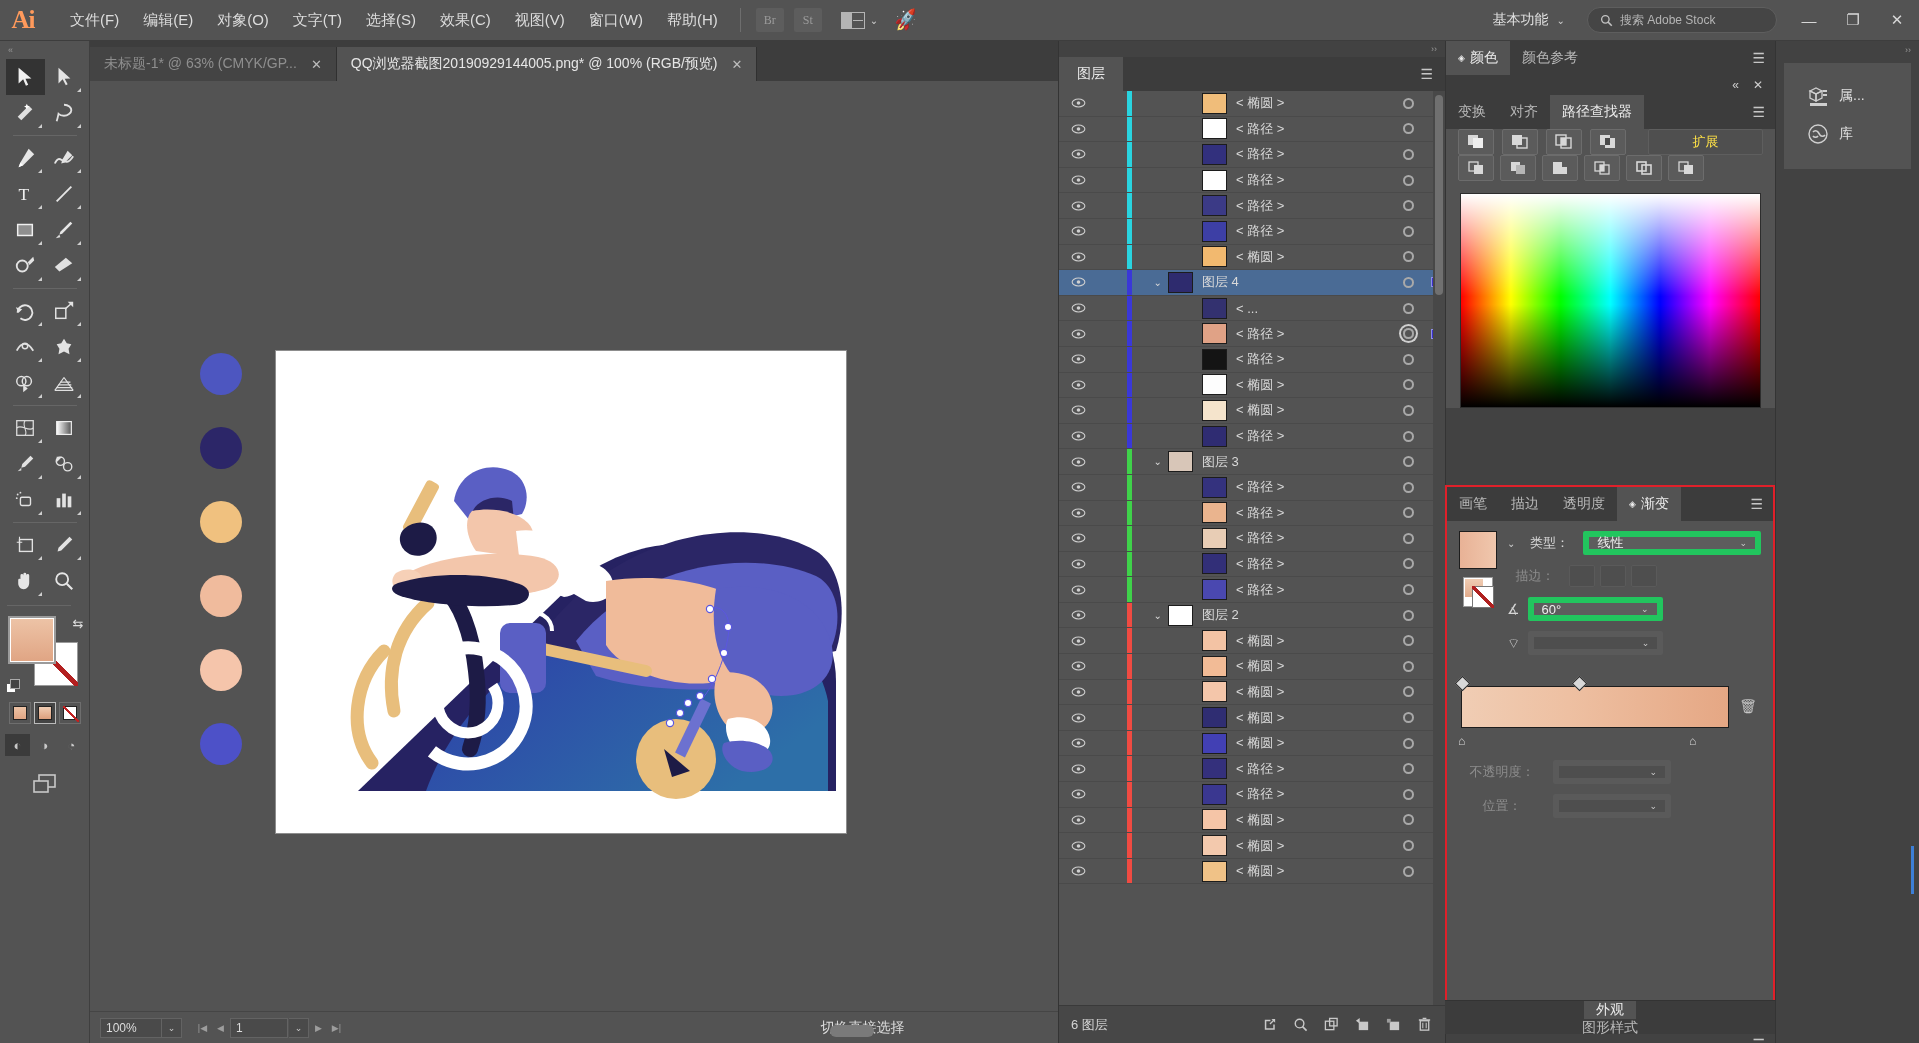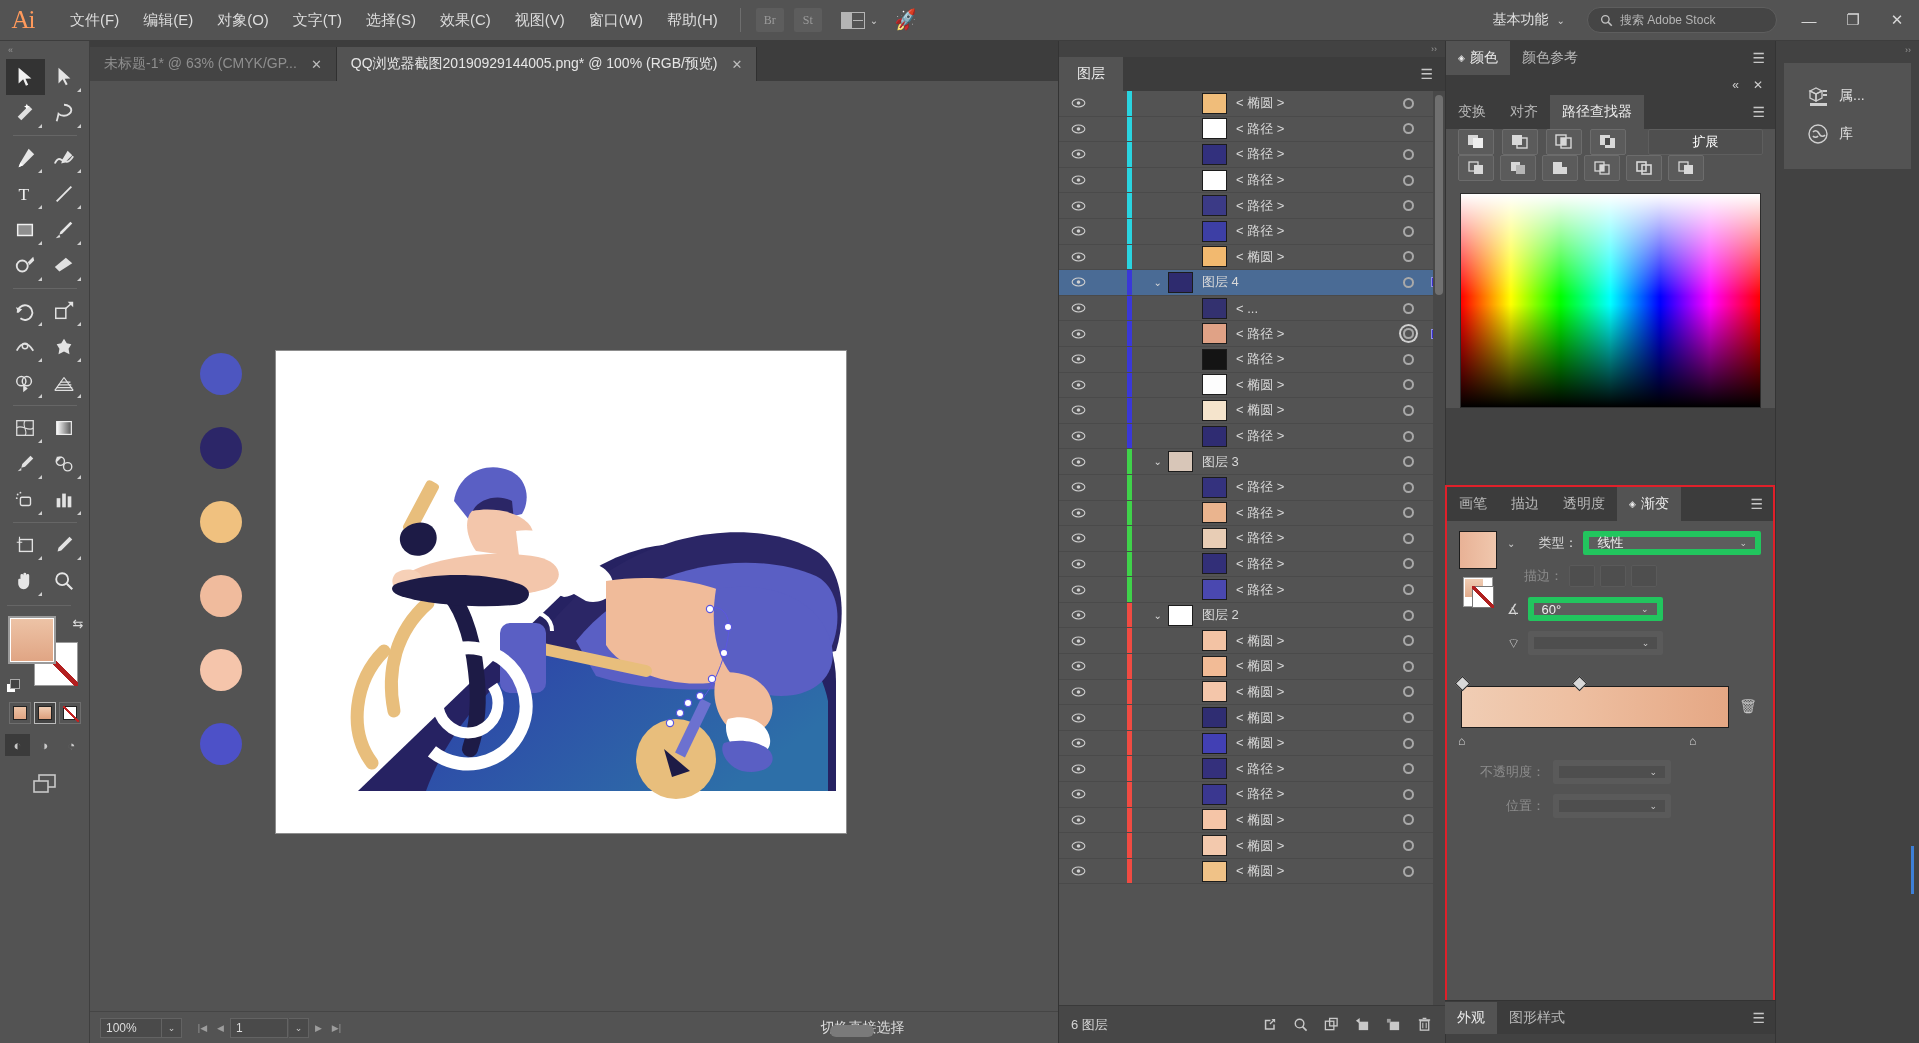--- a/index.html
+++ b/index.html
@@ -13,21 +13,21 @@
   .app{position:relative;width:1919px;height:1043px;}
 
   
   .menubar{
     position:absolute;left:0;top:0;width:1919px;height:41px;
     background:#535353;display:flex;align-items:center;
     border-bottom:1px solid #3d3d3d;
   }
   .ai-logo{
     width:46px;height:41px;display:flex;align-items:center;justify-content:center;
-    font-size:25px;font-weight:normal;color:#ff9a5c;letter-spacing:-1px;
+    font-size:25px;font-weight:bold;color:#ff9a5c;letter-spacing:-1px;
     font-family:"Liberation Serif",serif;
     text-align:right;
   }
   .menu-items{display:flex;align-items:center;margin-left:12px;}
   .menu-item{
     padding:6px 12px;font-size:15px;color:#dcdcdc;white-space:nowrap;cursor:default;
   }
   .mb-sep{width:1px;height:24px;background:#6e6e6e;margin:0 10px;}
   .mb-icon-btn{
     width:30px;height:24px;display:flex;align-items:center;justify-content:center;
@@ -236,21 +236,21 @@
   .sec-label{font-size:13px;color:#dcdcdc;padding:8px 0 6px 14px;}
   .btnrow{display:flex;align-items:center;padding:0 12px;gap:8px;}
   .pbtn{
     width:36px;height:26px;background:#5b5b5b;border:1px solid #6c6c6c;border-radius:2px;
     display:flex;align-items:center;justify-content:center;
   }
   .pbtn svg{width:20px;height:18px;}
   .expandbtn{
     margin-left:14px;flex:1;height:26px;background:#4f4f4f;border:1px solid #5e5e5e;
     border-radius:2px;display:flex;align-items:center;justify-content:center;
-    font-size:13px;color:#ffffff;
+    font-size:13px;color:#fde047;
   }
   .colorpicker{
     margin:12px 14px 0;height:215px;border:1px solid #2d2d2d;
     background:
       linear-gradient(180deg,rgba(255,255,255,1) 0%,rgba(255,255,255,0) 48%,rgba(0,0,0,0) 52%,rgba(0,0,0,1) 100%),
       linear-gradient(90deg,#ff0000,#ffff00,#00ff00,#00ffff,#0000ff,#ff00ff,#ff0000);
   }
 
   
   .gradpanel{
@@ -266,21 +266,21 @@
   .grad-small{
     width:30px;height:30px;border:1px solid #9b9b9b;background:#fff;position:relative;
   }
   .grad-small .fillsq{position:absolute;left:0;top:0;width:20px;height:20px;
     background:linear-gradient(180deg,#f0cdb4,#e2ab8b);border:1px solid #fff;}
   .grad-small .slash{position:absolute;left:8px;top:8px;width:22px;height:22px;background:#fff;
     border:1px solid #777;}
   .grad-small .slash:after{content:"";position:absolute;inset:-1px;
     background:linear-gradient(to top right,transparent 45%,#b0201f 45%,#b0201f 56%,transparent 56%);}
   .gp-row{display:flex;align-items:center;gap:10px;padding:5px 12px;}
-  .gp-lbl{font-size:13px;color:#d8d8d8;width:56px;text-align:right;}
+  .gp-lbl{font-size:13px;color:#d8d8d8;width:56px;text-align:center;}
   .gp-lbl.dim{color:#8c8c8c;}
   .sel-ctrl{
     flex:1;height:24px;background:#5d5d5d;border:6px solid #22c55e;border-radius:2px;
     display:flex;align-items:center;padding:0 8px;font-size:13px;color:#ededed;
   }
   .sel-ctrl .cv{flex:1;}
   .sel-ctrl .cc{font-size:9px;color:#ccc;}
   .sel-ctrl.dim{background:#4e4e4e;border-color:#5a5a5a;color:#777;}
   .strokebtns{display:flex;gap:5px;}
   .sbtn{width:26px;height:22px;background:#4e4e4e;border:1px solid #5a5a5a;border-radius:2px;}
@@ -291,21 +291,21 @@
     background:linear-gradient(90deg,#f0cdb4 0%,#eec0a2 40%,#e5a784 100%);
     border:1px solid #1d1d1d;
   }
   .gs-stop{position:absolute;width:11px;height:11px;background:#d8d8d8;
     border:1px solid #2b2b2b;transform:rotate(45deg);top:0px;}
   .gs-trash{position:absolute;right:2px;top:20px;font-size:14px;color:#c7c7c7;}
   .lockicons{position:absolute;top:56px;font-size:12px;color:#d3d3d3;}
 
   .approw{
     position:absolute;left:1445px;top:1000px;width:330px;height:34px;background:#3c3c3c;
-    display:flex;align-items:center;border-top:1px solid #333;
+    display:flex;align-items:center;border-top:1px solid #333;flex-direction:column;
   }
   .approw .rp-tab{height:32px;}
 
   
   .iconrail{
     position:absolute;left:1775px;top:41px;width:144px;bottom:0;background:#424242;
     border-left:1px solid #343434;
   }
   .ir-grip{height:18px;display:flex;align-items:center;justify-content:flex-end;
     padding-right:8px;font-size:9px;color:#9b9b9b;}

